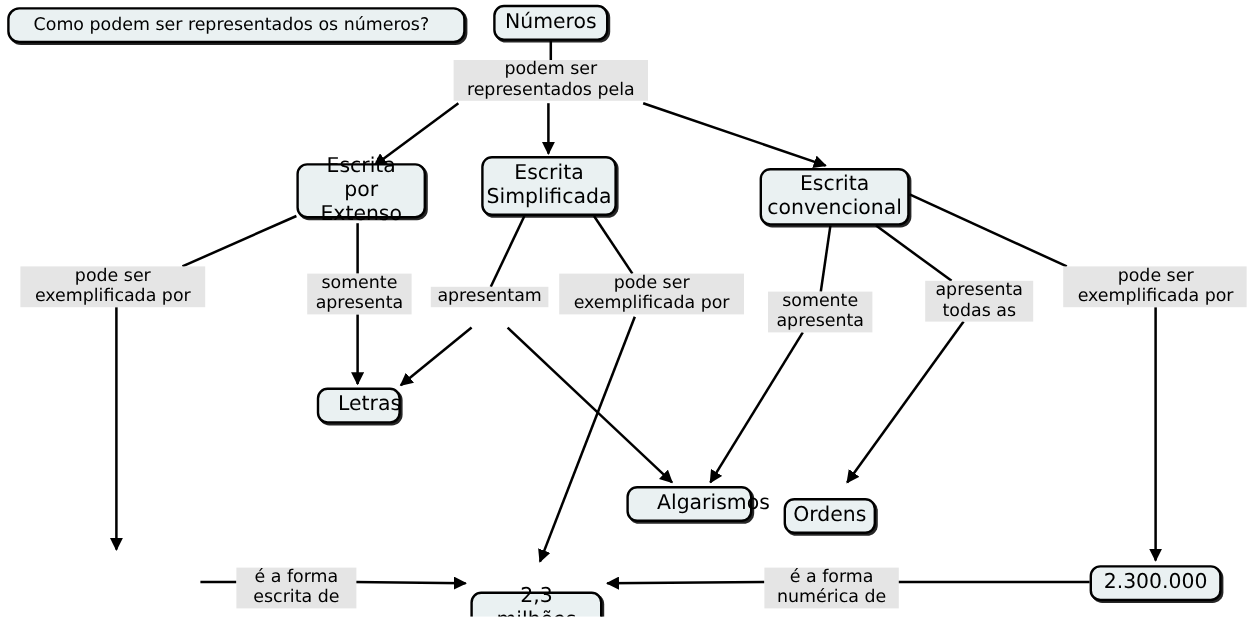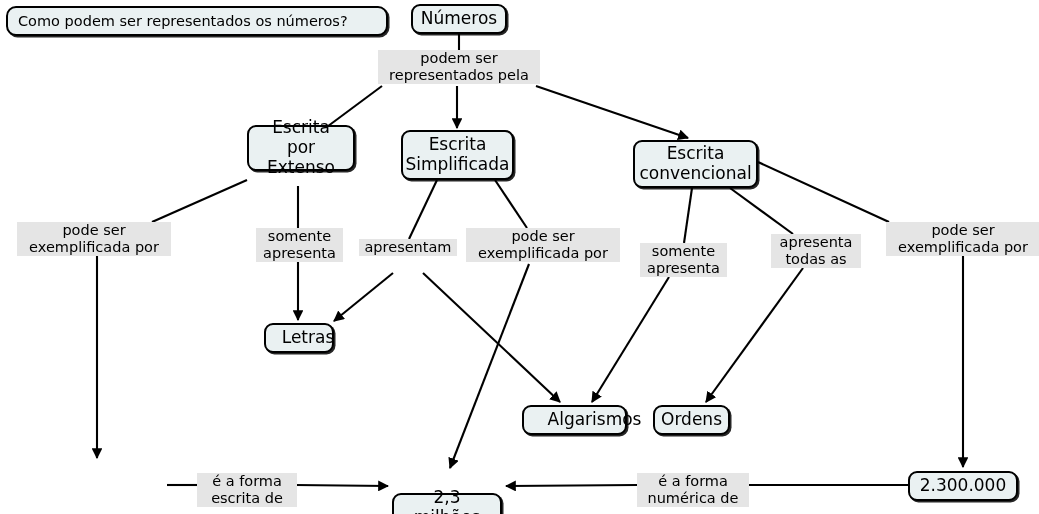--- a/index.html
+++ b/index.html
@@ -42,21 +42,21 @@
     padding: 2px 8px;
     box-shadow: 1.5px 1.5px 0 0 rgba(0,0,0,0.85);
     white-space: pre-line;
     z-index: 3;
   }
   .node.question {
     border-radius: 10px;
     font-size: 14.5px;
     text-align: left;
     justify-content: flex-start;
-    padding-left: 10px;
+    padding-left: 20px;
   }
   .edge-label {
     position: absolute;
     color: #000000;
     font-size: 14.5px;
     line-height: 1.16;
     text-align: center;
     background: #e5e5e5;
     white-space: pre-line;
     z-index: 2;
@@ -121,34 +121,34 @@
       <path d="M 908 485 L 747 485"></path>
 
       <path d="M 637 485 L 506 486" marker-end="url(#arrow)"></path>
     </g>
   </svg>
 
   <div class="node question" style="left:6px; top:6px; width:382px; height:30px;">Como podem ser representados os números?</div>
 
   <div class="node" style="left:411px; top:4px; width:96px; height:30px;">Números</div>
 
-  <div class="node" style="left:247px; top:125px; width:108px; height:46px;">Escrita por
+  <div class="node" style="left:247px; top:136px; width:108px; height:46px;">Escrita por
 Extenso</div>
 
   <div class="node" style="left:401px; top:130px; width:113px; height:50px;">Escrita
 Simplificada</div>
 
   <div class="node" style="left:633px; top:140px; width:125px; height:48px;">Escrita
 convencional</div>
 
   <div class="node" style="left:264px; top:323px; width:70px; height:30px;padding-left:26px;">Letras</div>
 
   <div class="node" style="left:522px; top:405px; width:105px; height:30px;padding-left:48px;">Algarismos</div>
 
-  <div class="node" style="left:653px; top:405px; width:77px; height:30px;">Ordens</div>
+  <div class="node" style="left:653px; top:415px; width:77px; height:30px;">Ordens</div>
 
 
   <div class="node" style="left:392px; top:493px; width:110px; height:30px;">2,3 milhões</div>
 
   <div class="node" style="left:908px; top:471px; width:110px; height:30px;">2.300.000</div>
 
   <div class="edge-label" style="left:378px; top:50px; width:160px;">podem ser
 representados pela</div>
 
   <div class="edge-label" style="left:17px; top:222px; width:152px;">pode ser

